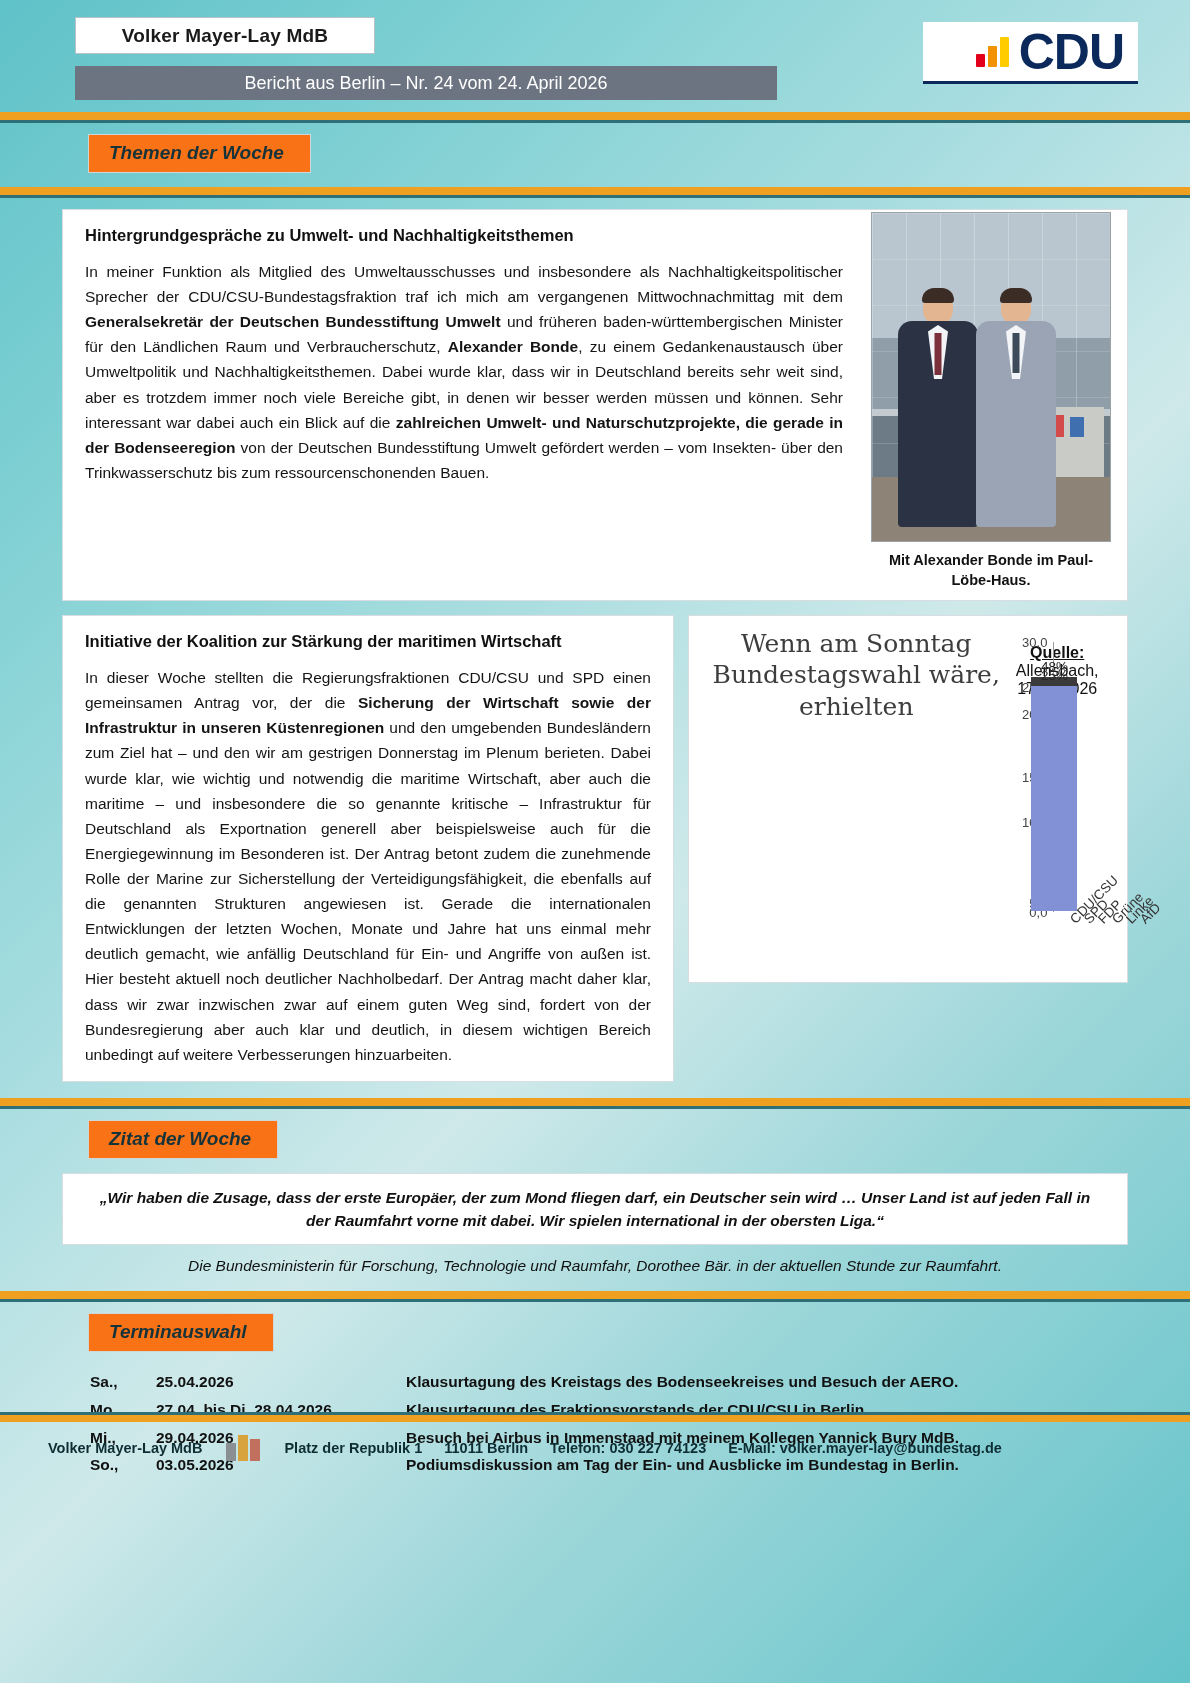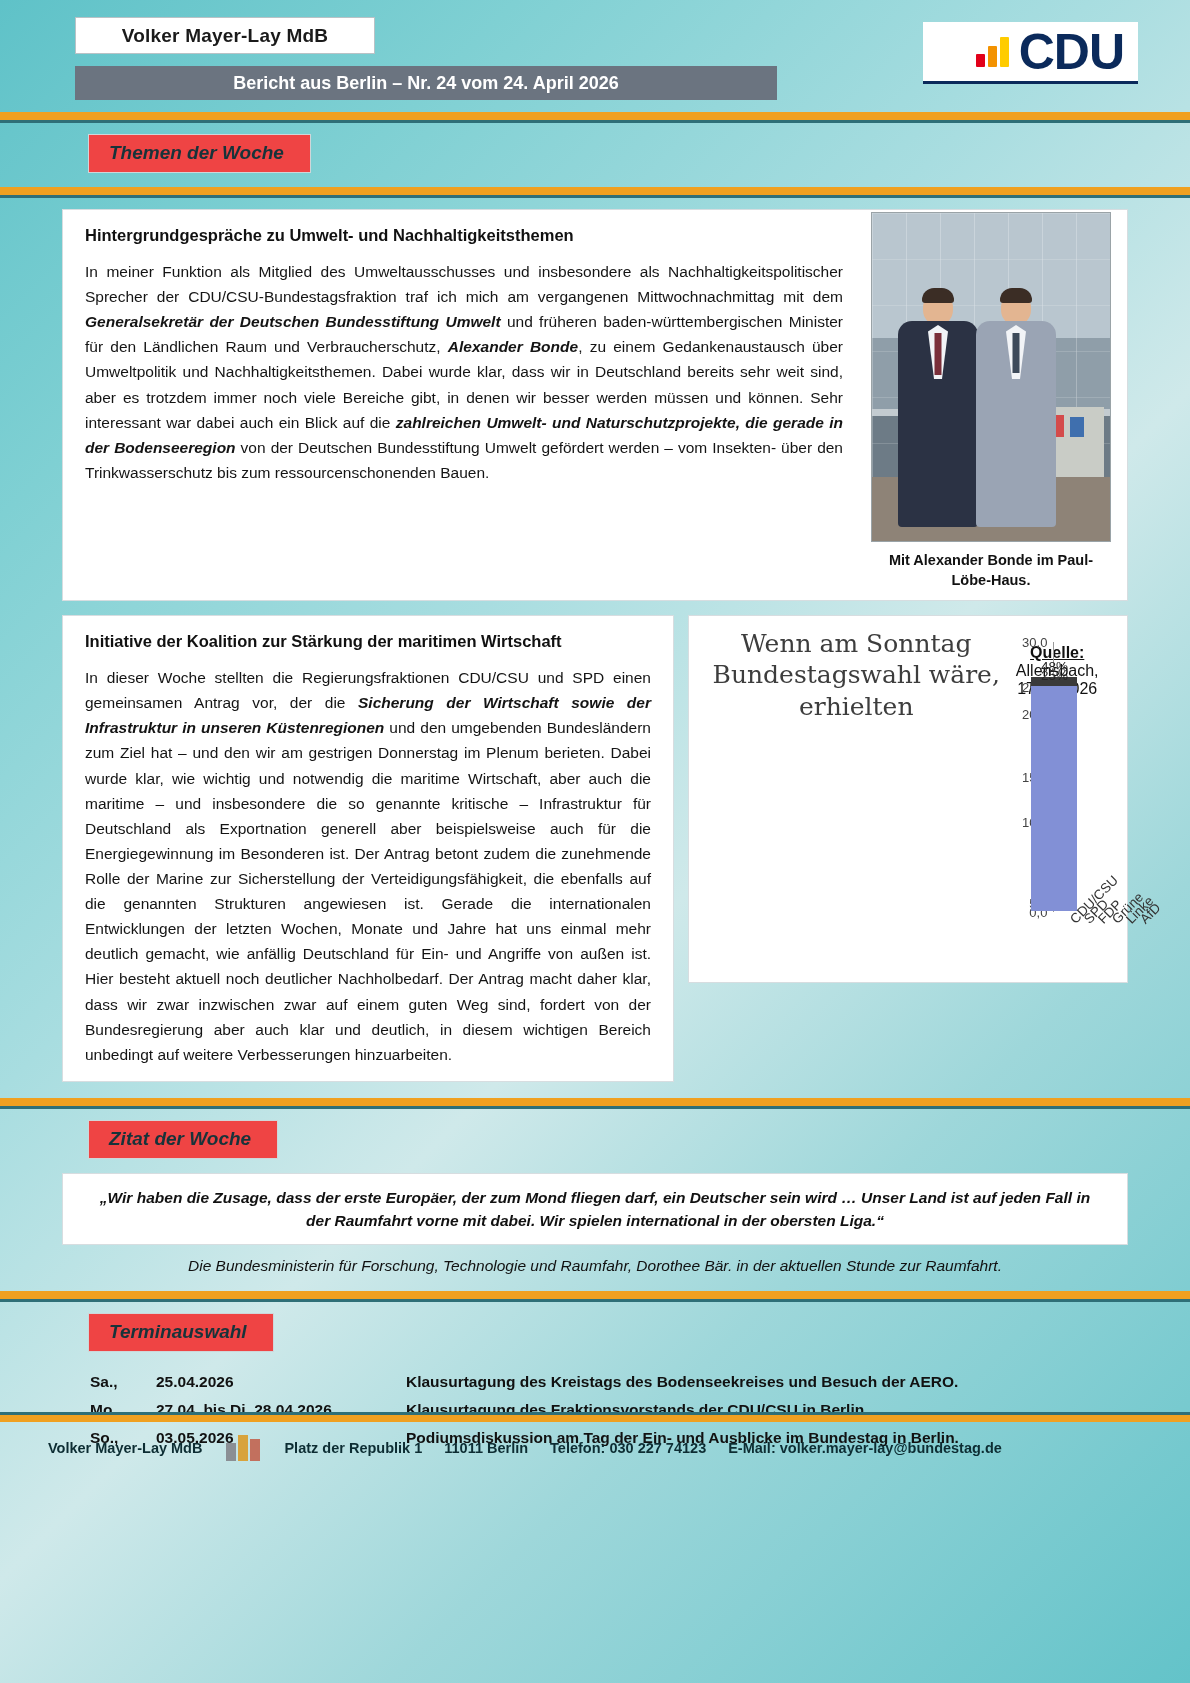--- a/index.html
+++ b/index.html
@@ -19,57 +19,57 @@
   .name-box {
     position:absolute; left:75px; top:17px; width:300px; height:37px;
     background:#ffffff; border:1px solid #b9c2c6;
     display:flex; align-items:center; justify-content:center;
     font-weight:bold; font-size:19px; color:#1a1a1a; letter-spacing:.2px;
   }
   .title-bar {
     position:absolute; left:75px; top:66px; width:702px; height:34px;
     background:#6b7480; color:#ffffff;
     display:flex; align-items:center; justify-content:center;
-    font-weight:bold; font-size:18px;
+    font-weight:normal; font-size:18px;
   }
   .cdu-logo {
     position:absolute; right:52px; top:22px; width:215px; height:62px;
     background:#ffffff; border-bottom:3px solid #0b2a5b;
     display:flex; align-items:center; justify-content:flex-end; padding-right:14px;
   }
   .cdu-logo .bars { display:flex; align-items:flex-end; gap:3px; height:30px; margin-right:10px; }
   .cdu-logo .bars i { display:block; width:9px; border-radius:1px; }
   .cdu-logo .bars i.b1 { height:13px; background:#e2001a; }
   .cdu-logo .bars i.b2 { height:21px; background:#f39200; }
   .cdu-logo .bars i.b3 { height:30px; background:#ffcc00; }
   .cdu-logo .word { font-size:50px; font-weight:bold; color:#0b2a5b; letter-spacing:-1px; line-height:1; }
 
   
   .rule { width:100%; height:8px; background:#f0a020; position:relative; }
   .rule:after{content:"";position:absolute;left:0;right:0;top:8px;height:3px;background:#2f6f77;}
 
   
   .tab {
-    background:#ef4444; border:1px solid #cfd6d9;
+    background:#f97316; border:1px solid #cfd6d9;
     display:inline-flex; align-items:center;
     padding:7px 26px 8px 20px;
     font-style:italic; font-weight:bold; font-size:19px; color:#17333a;
   }
   .tabwrap { padding:14px 0 14px 88px; }
 
   
   .card { background:#ffffff; border:1px solid #d7dde0; }
   .row1 { margin:0 62px; display:flex; }
   .article { padding:16px 22px 14px 22px; }
   .article h3 { margin:0 0 14px 0; font-size:16.5px; font-weight:bold; color:#111; }
   .article p {
     margin:0; font-size:15.5px; line-height:1.62; color:#141414; text-align:justify;
     hyphens:auto;
   }
-  .article p b { font-weight:bold; font-style:italic; }
+  .article p b { font-weight:bold; }
 
   .photo-col { width:262px; padding:2px 16px 10px 6px; }
   .photo {
     width:240px; height:330px; border:1px solid #9aa3a7; overflow:hidden; position:relative;
     background:linear-gradient(#6f7c86,#48535c);
   }
   .caption { margin-top:9px; text-align:center; font-size:14.5px; font-weight:bold; line-height:1.35; color:#111; }
 
   
   .ph-window { position:absolute; inset:0;
@@ -293,20 +293,25 @@
         <div class="t-day">Sa.,</div>
         <div class="t-date">25.04.2026</div>
         <div class="t-text">Klausurtagung des Kreistags des Bodenseekreises und Besuch der AERO.</div>
       </div>
       <div class="t-row">
         <div class="t-day">Mo.,</div>
         <div class="t-date">27.04. bis Di. 28.04.2026</div>
         <div class="t-text">Klausurtagung des Fraktionsvorstands der CDU/CSU in Berlin.</div>
       </div>
       <div class="t-row">
+        <div class="t-day">Mi.,</div>
+        <div class="t-date">29.04.2026</div>
+        <div class="t-text">Besuch bei Airbus in Immenstaad mit meinem Kollegen Yannick Bury MdB.</div>
+      </div>
+      <div class="t-row">
         <div class="t-day">So.,</div>
         <div class="t-date">03.05.2026</div>
         <div class="t-text">Podiumsdiskussion am Tag der Ein- und Ausblicke im Bundestag in Berlin.</div>
       </div>
     </div>
 
   <div class="footer-rule"></div>
   <div class="footer">
     <span>Volker Mayer-Lay MdB</span>
     <span class="flogo">

